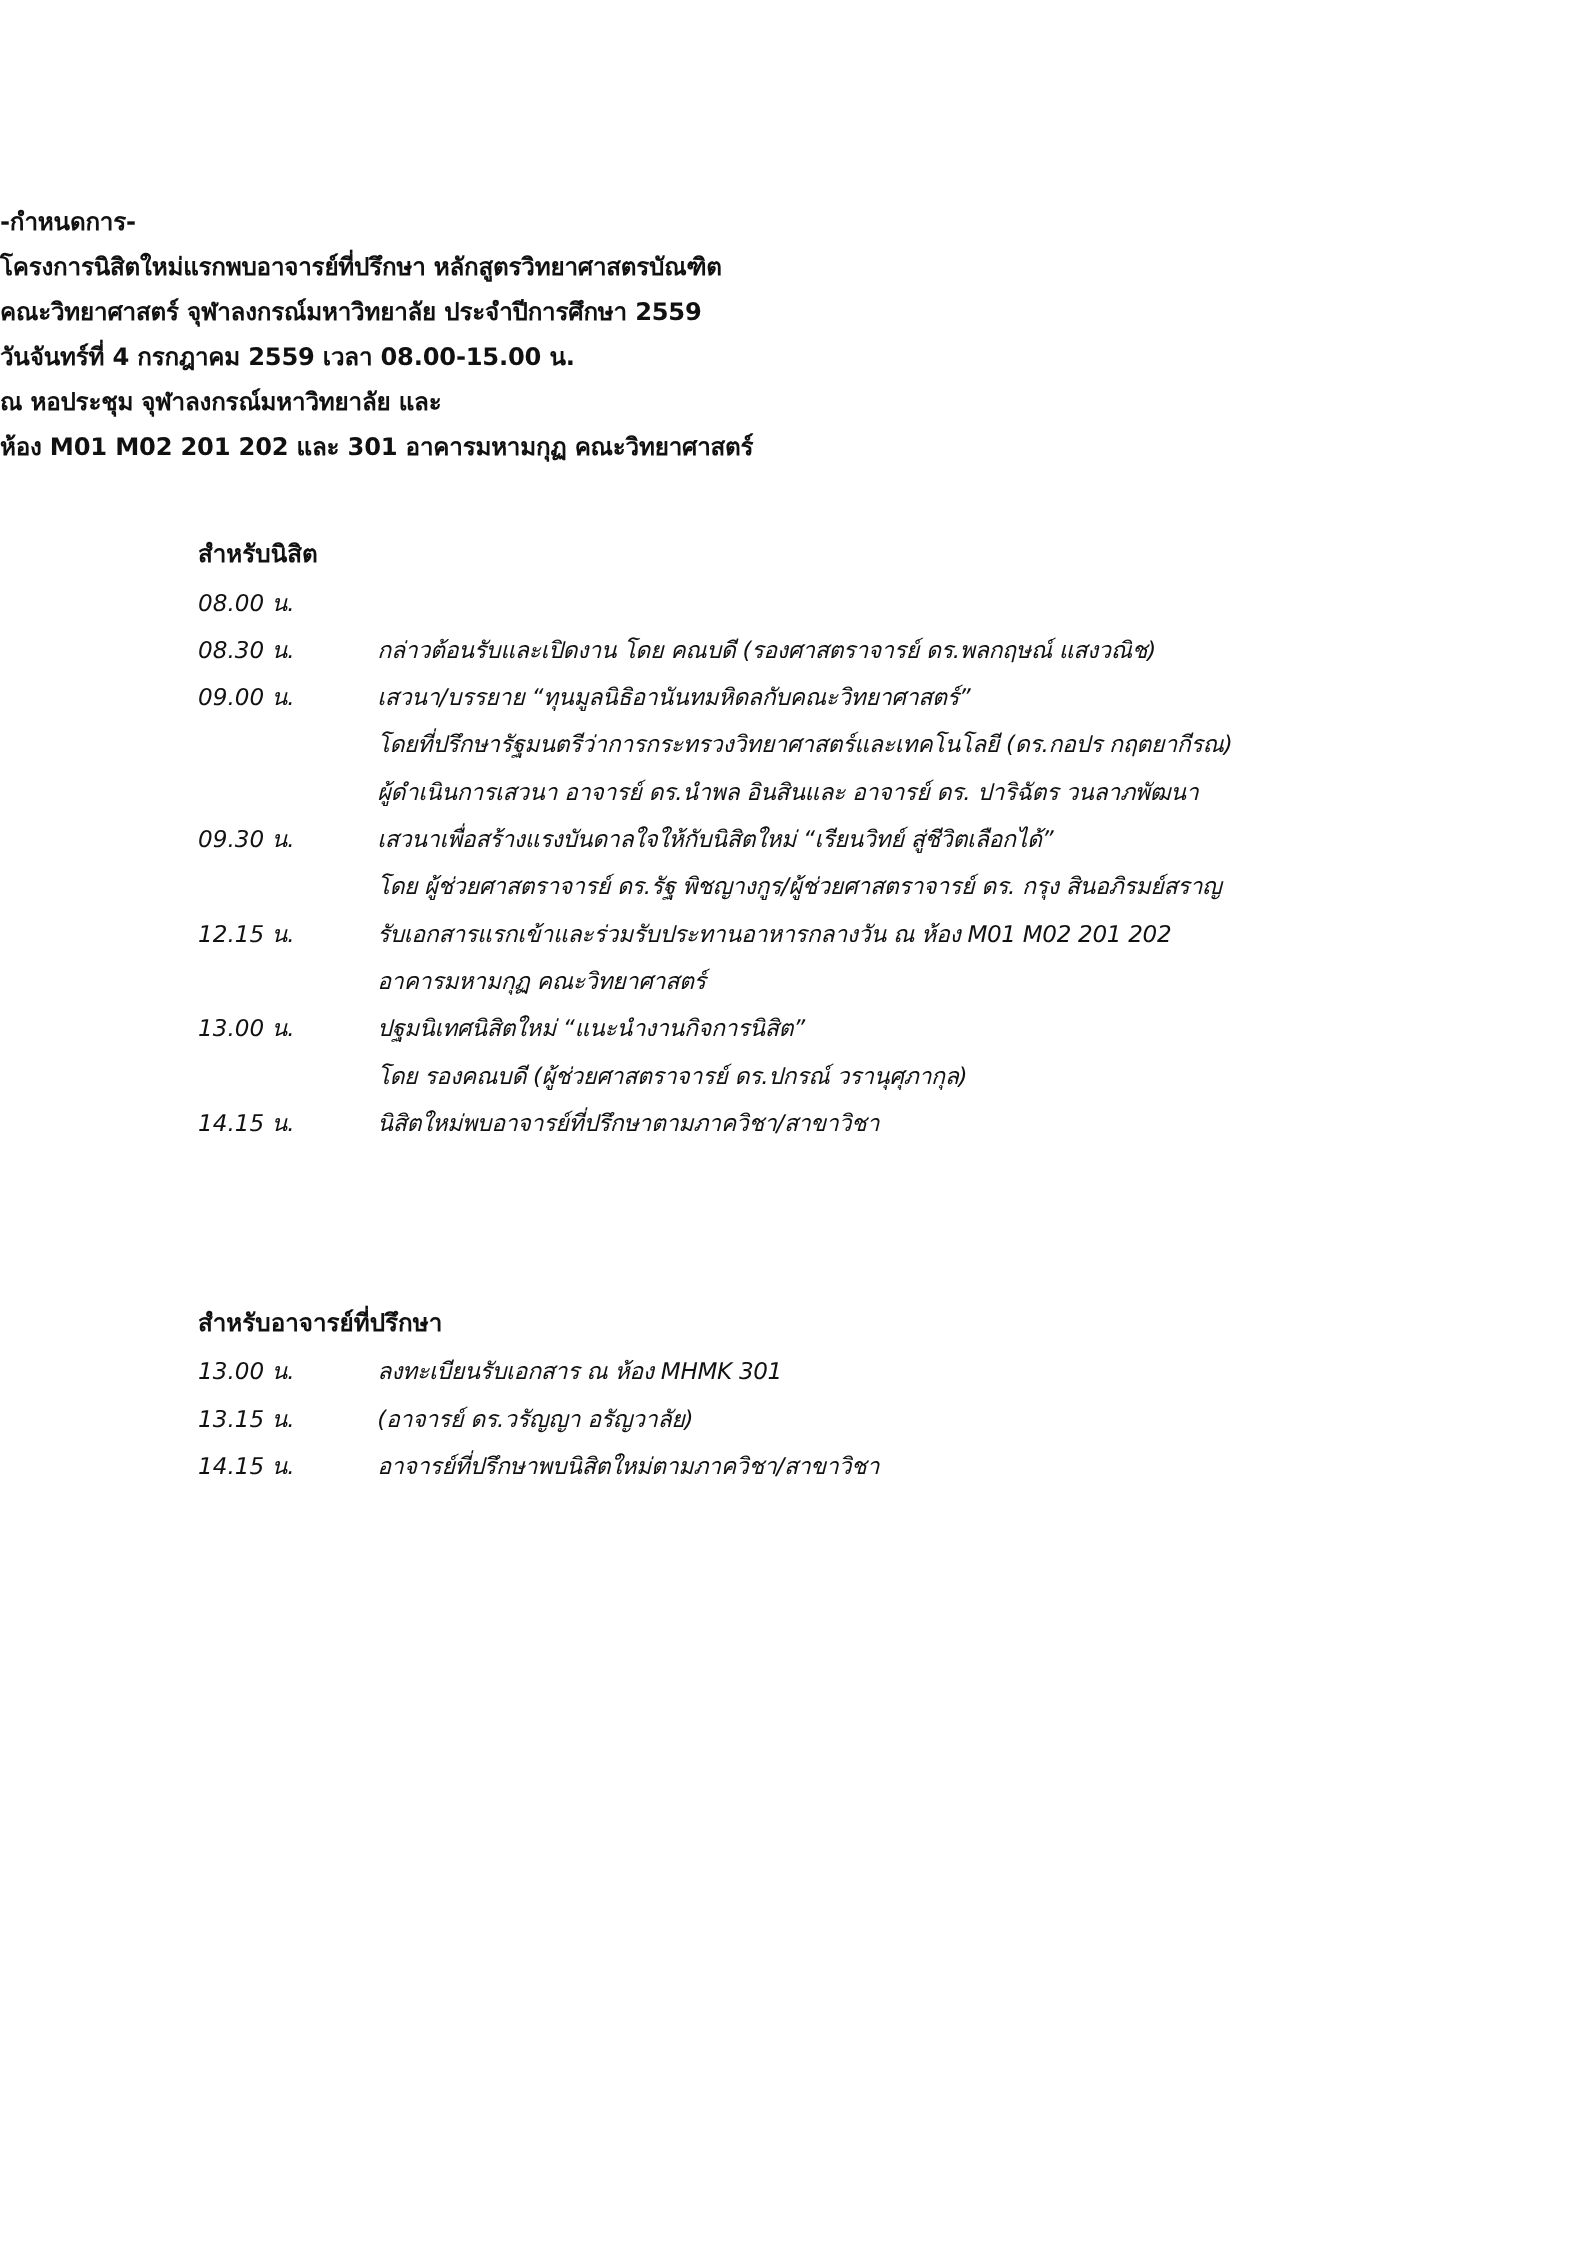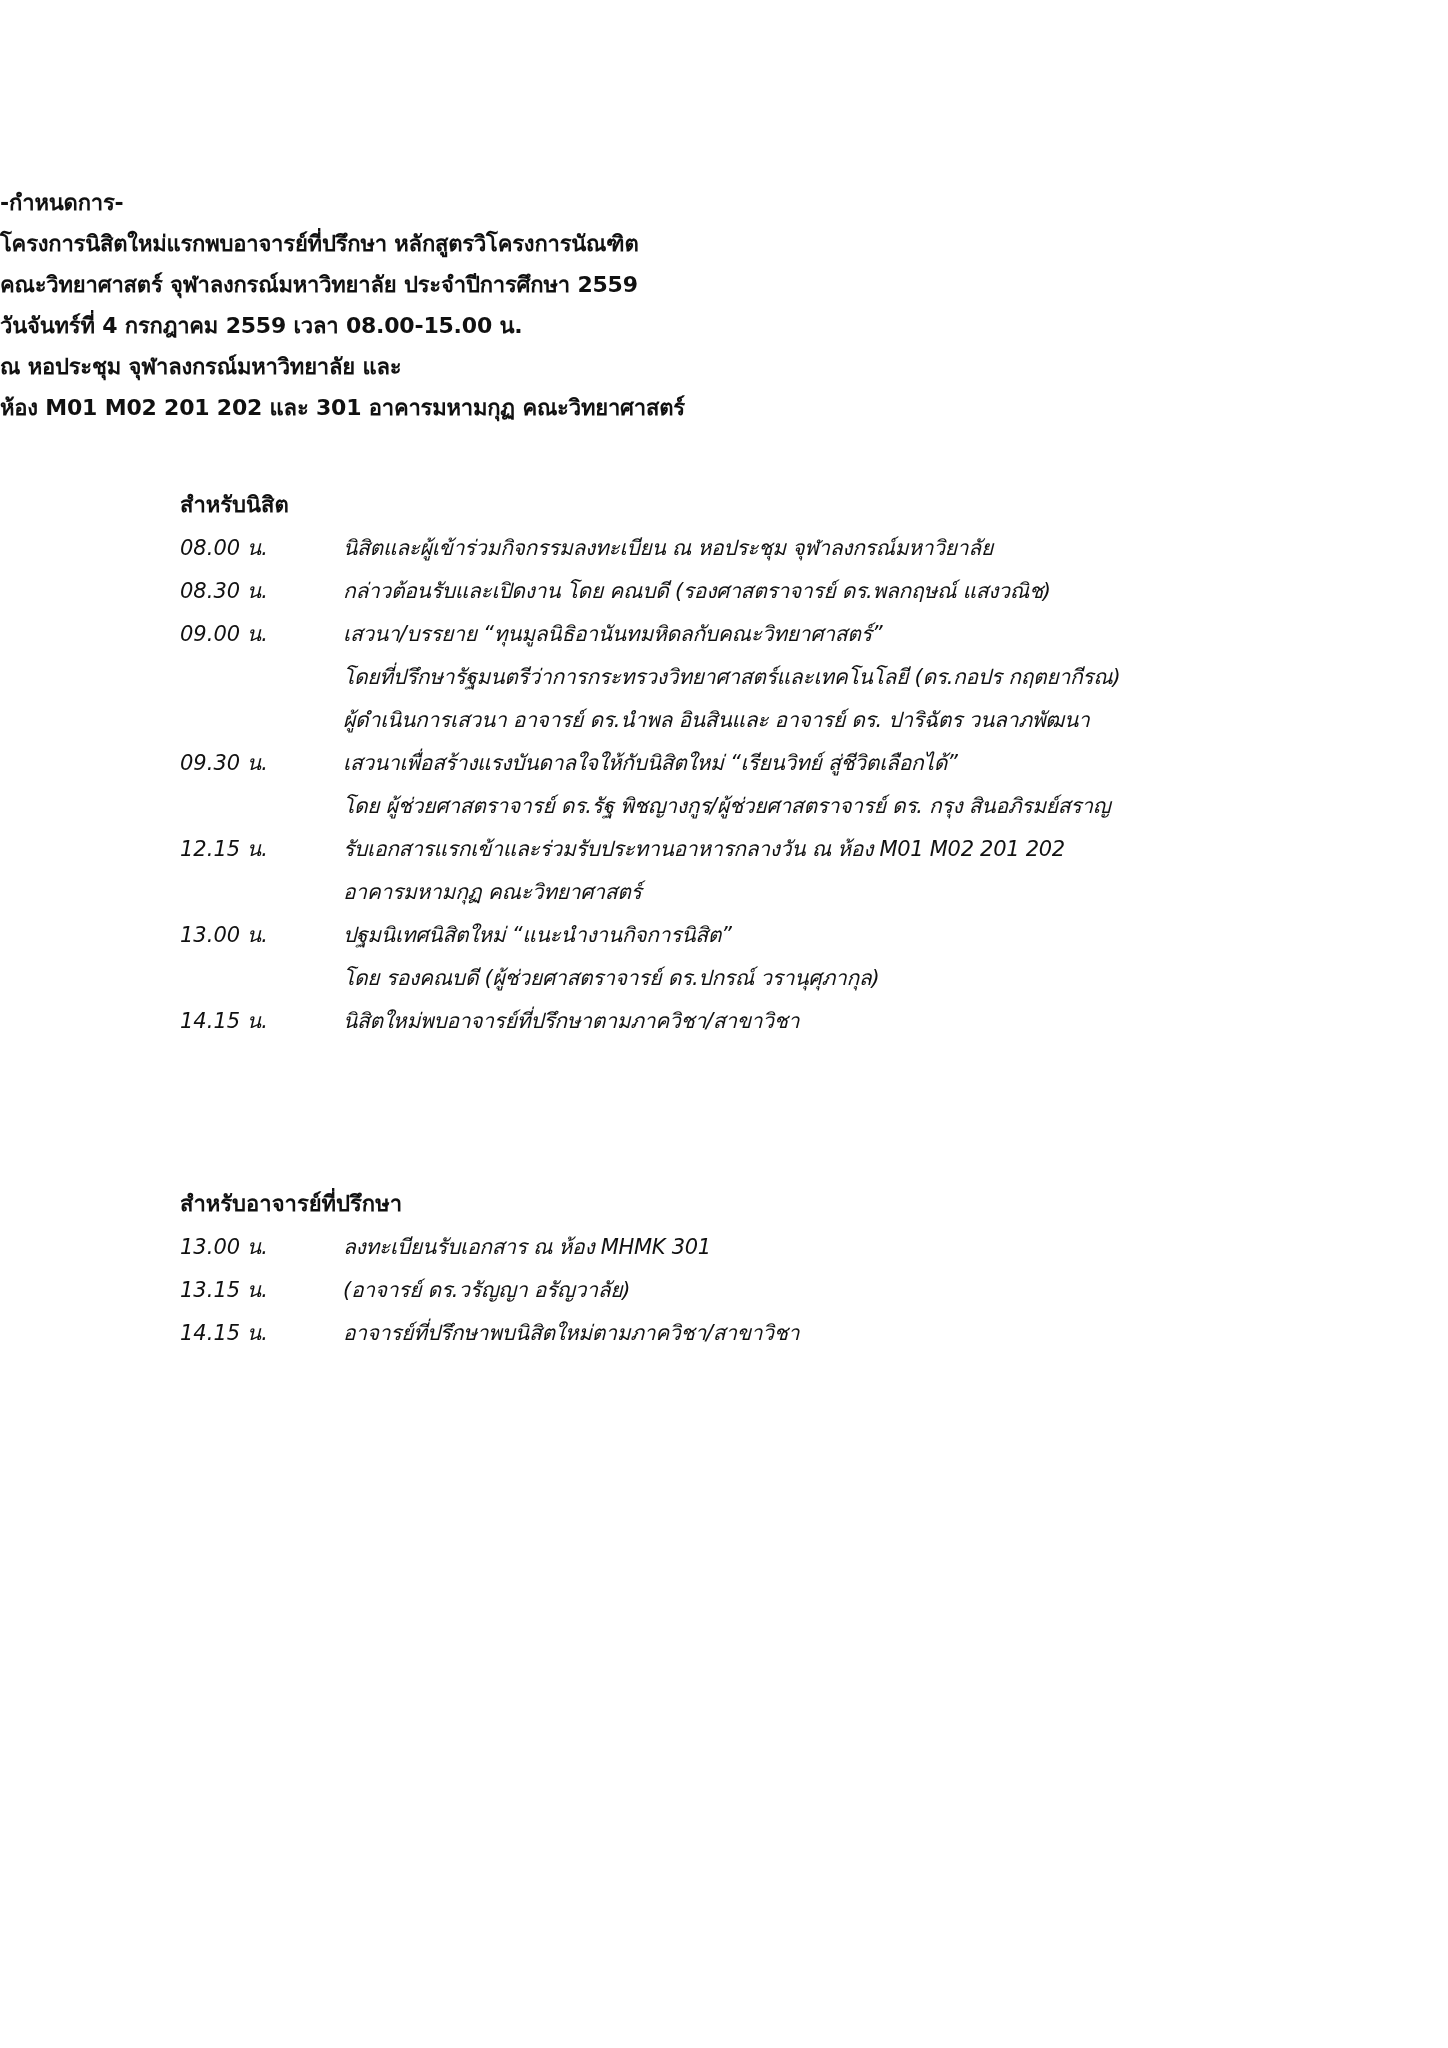--- a/index.html
+++ b/index.html
@@ -15,35 +15,32 @@
     .desc { flex: 1; }
     .desc-line { height: 43px; white-space: nowrap; letter-spacing: -0.3px; }
   </style>
 </head>
 <body>
 
 <div class="page">
 
   <div class="title-block">
     <div class="title-line">-กำหนดการ-</div>
-    <div class="title-line">โครงการนิสิตใหม่แรกพบอาจารย์ที่ปรึกษา หลักสูตรวิโครงการนัณฑิต</div>
+    <div class="title-line">โครงการนิสิตใหม่แรกพบอาจารย์ที่ปรึกษา หลักสูตรวิทยาศาสตรบัณฑิต</div>
     <div class="title-line">คณะวิทยาศาสตร์ จุฬาลงกรณ์มหาวิทยาลัย ประจำปีการศึกษา 2559</div>
     <div class="title-line">วันจันทร์ที่ 4 กรกฎาคม 2559 เวลา 08.00-15.00 น.</div>
     <div class="title-line">ณ หอประชุม จุฬาลงกรณ์มหาวิทยาลัย และ</div>
     <div class="title-line">ห้อง M01 M02 201 202 และ 301 อาคารมหามกุฏ คณะวิทยาศาสตร์</div>
   </div>
 
   <div class="section" style="top:483px;">
     <div class="section-heading">สำหรับนิสิต</div>
 
     <div class="row">
       <div class="time">08.00 น.</div>
-      <div class="desc">
-          <div class="desc-line">นิสิตและผู้เข้าร่วมกิจกรรมลงทะเบียน ณ หอประชุม จุฬาลงกรณ์มหาวิยาลัย</div>
-        </div>
     </div>
     <div class="row">
       <div class="time">08.30 น.</div>
       <div class="desc">
           <div class="desc-line">กล่าวต้อนรับและเปิดงาน โดย คณบดี (รองศาสตราจารย์ ดร.พลกฤษณ์ แสงวณิช)</div>
         </div>
     </div>
     <div class="row">
       <div class="time">09.00 น.</div>
       <div class="desc">

